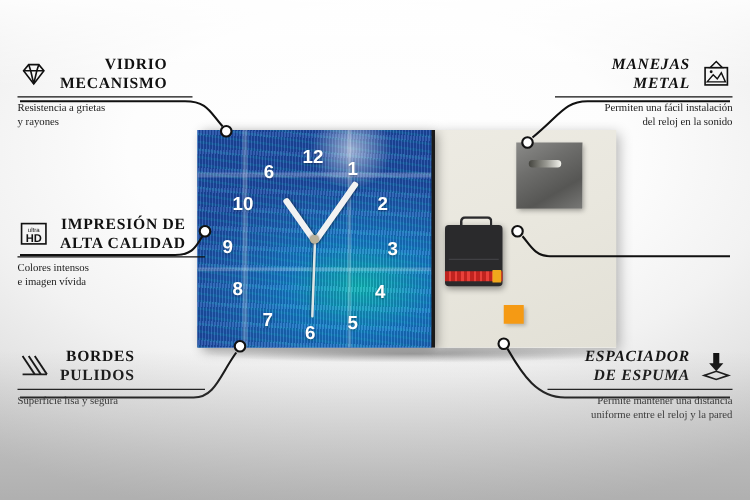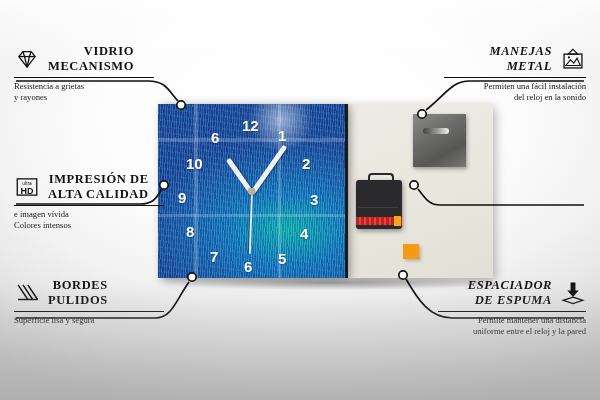--- a/index.html
+++ b/index.html
@@ -187,22 +187,22 @@
         <rect x="4" y="6" width="24" height="20" fill="none" stroke="#111" stroke-width="1.6"></rect>
         <text x="16" y="14" font-family="Liberation Sans, sans-serif" font-size="6" text-anchor="middle" fill="#111">ultra</text>
         <text x="16" y="24" font-family="Liberation Sans, sans-serif" font-size="11" font-weight="bold" text-anchor="middle" fill="#111">HD</text>
       </svg>
       <div>
         <div class="co-title">IMPRESIÓN DE</div>
         <div class="co-title">ALTA CALIDAD</div>
       </div>
     </div>
     <div class="co-rule"></div>
+    <div class="co-desc">Colores intensos</div>
     <div class="co-desc">e imagen vívida</div>
-    <div class="co-desc">Colores intensos</div>
   </div>
 
   <div class="callout co-left" id="c-bordes">
     <div class="titlerow">
       <svg class="ico" viewBox="0 0 32 32">
         <g stroke="#111" stroke-width="1.8" fill="none">
           <path d="M5,6 L17,24"></path>
             <path d="M11,6 L23,24"></path>
             <path d="M17,6 L29,24"></path>
           <path d="M5,24 L29,24"></path>

